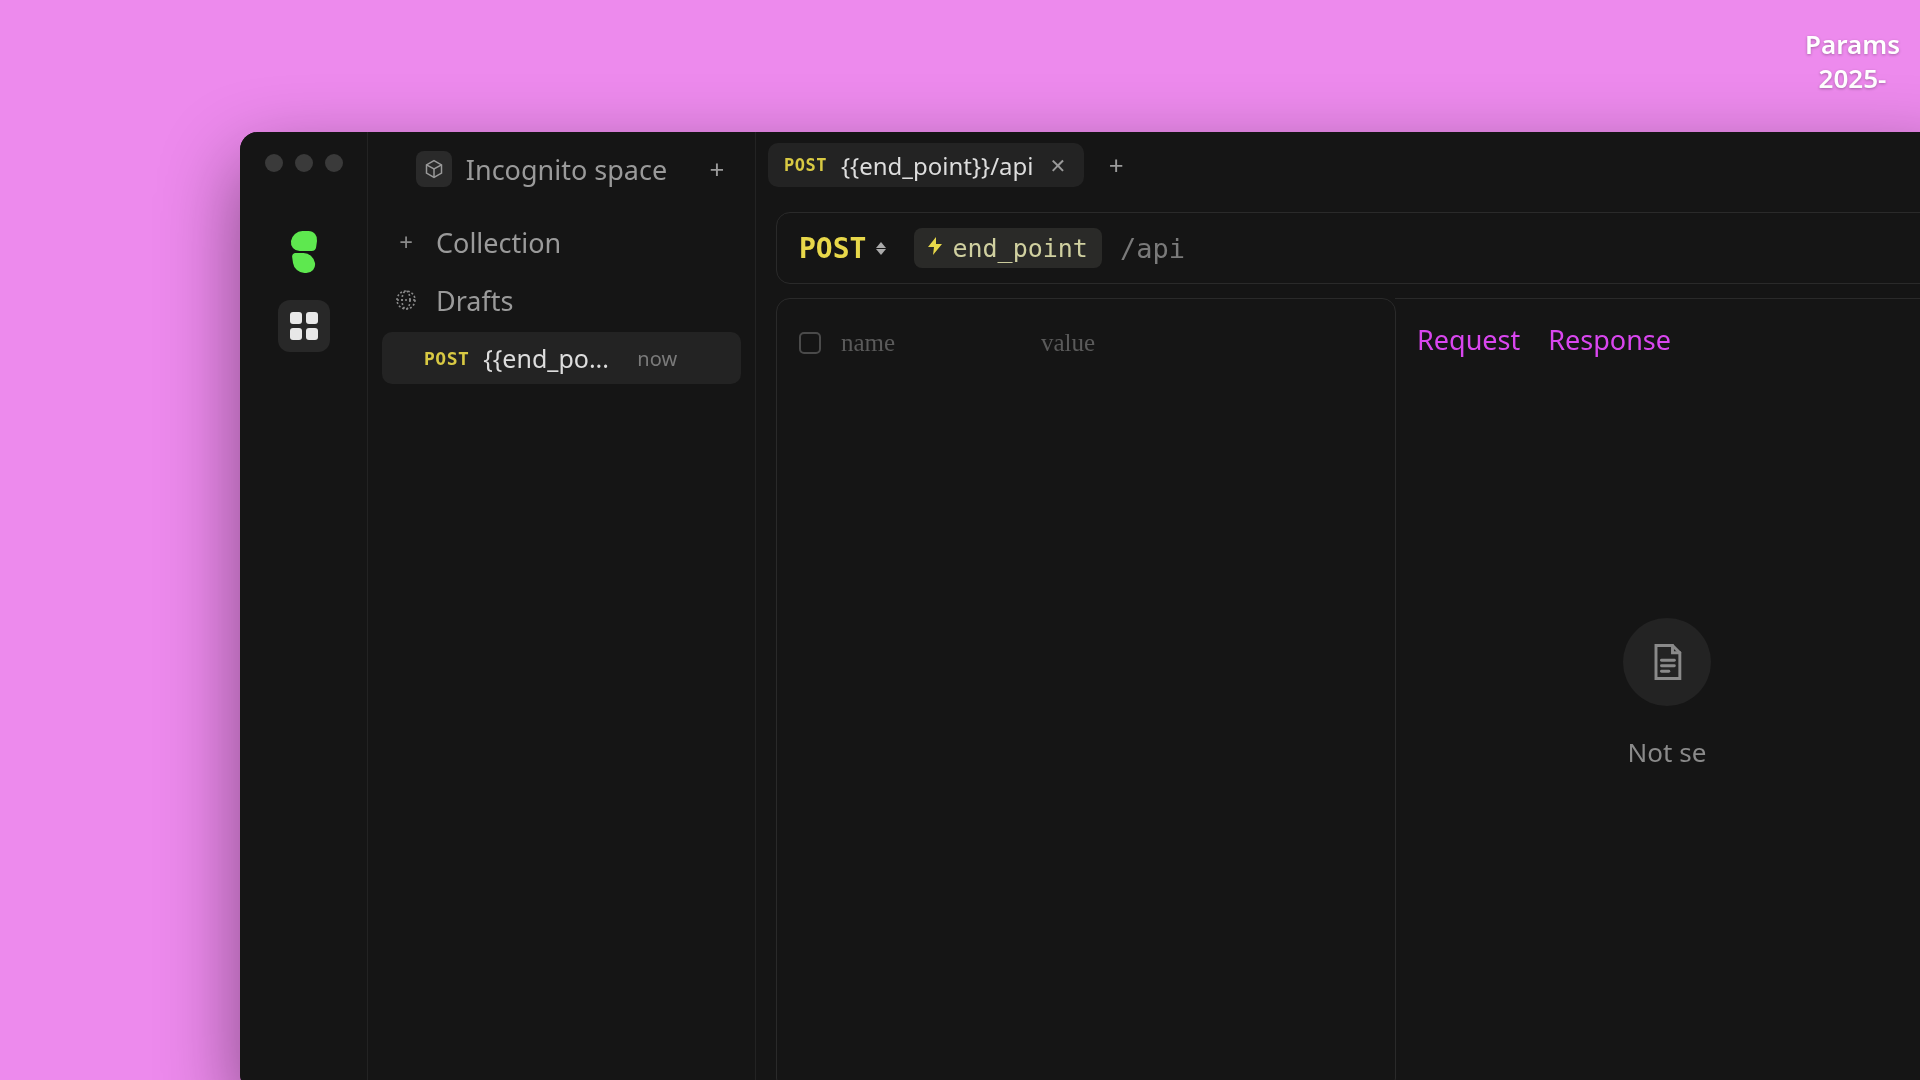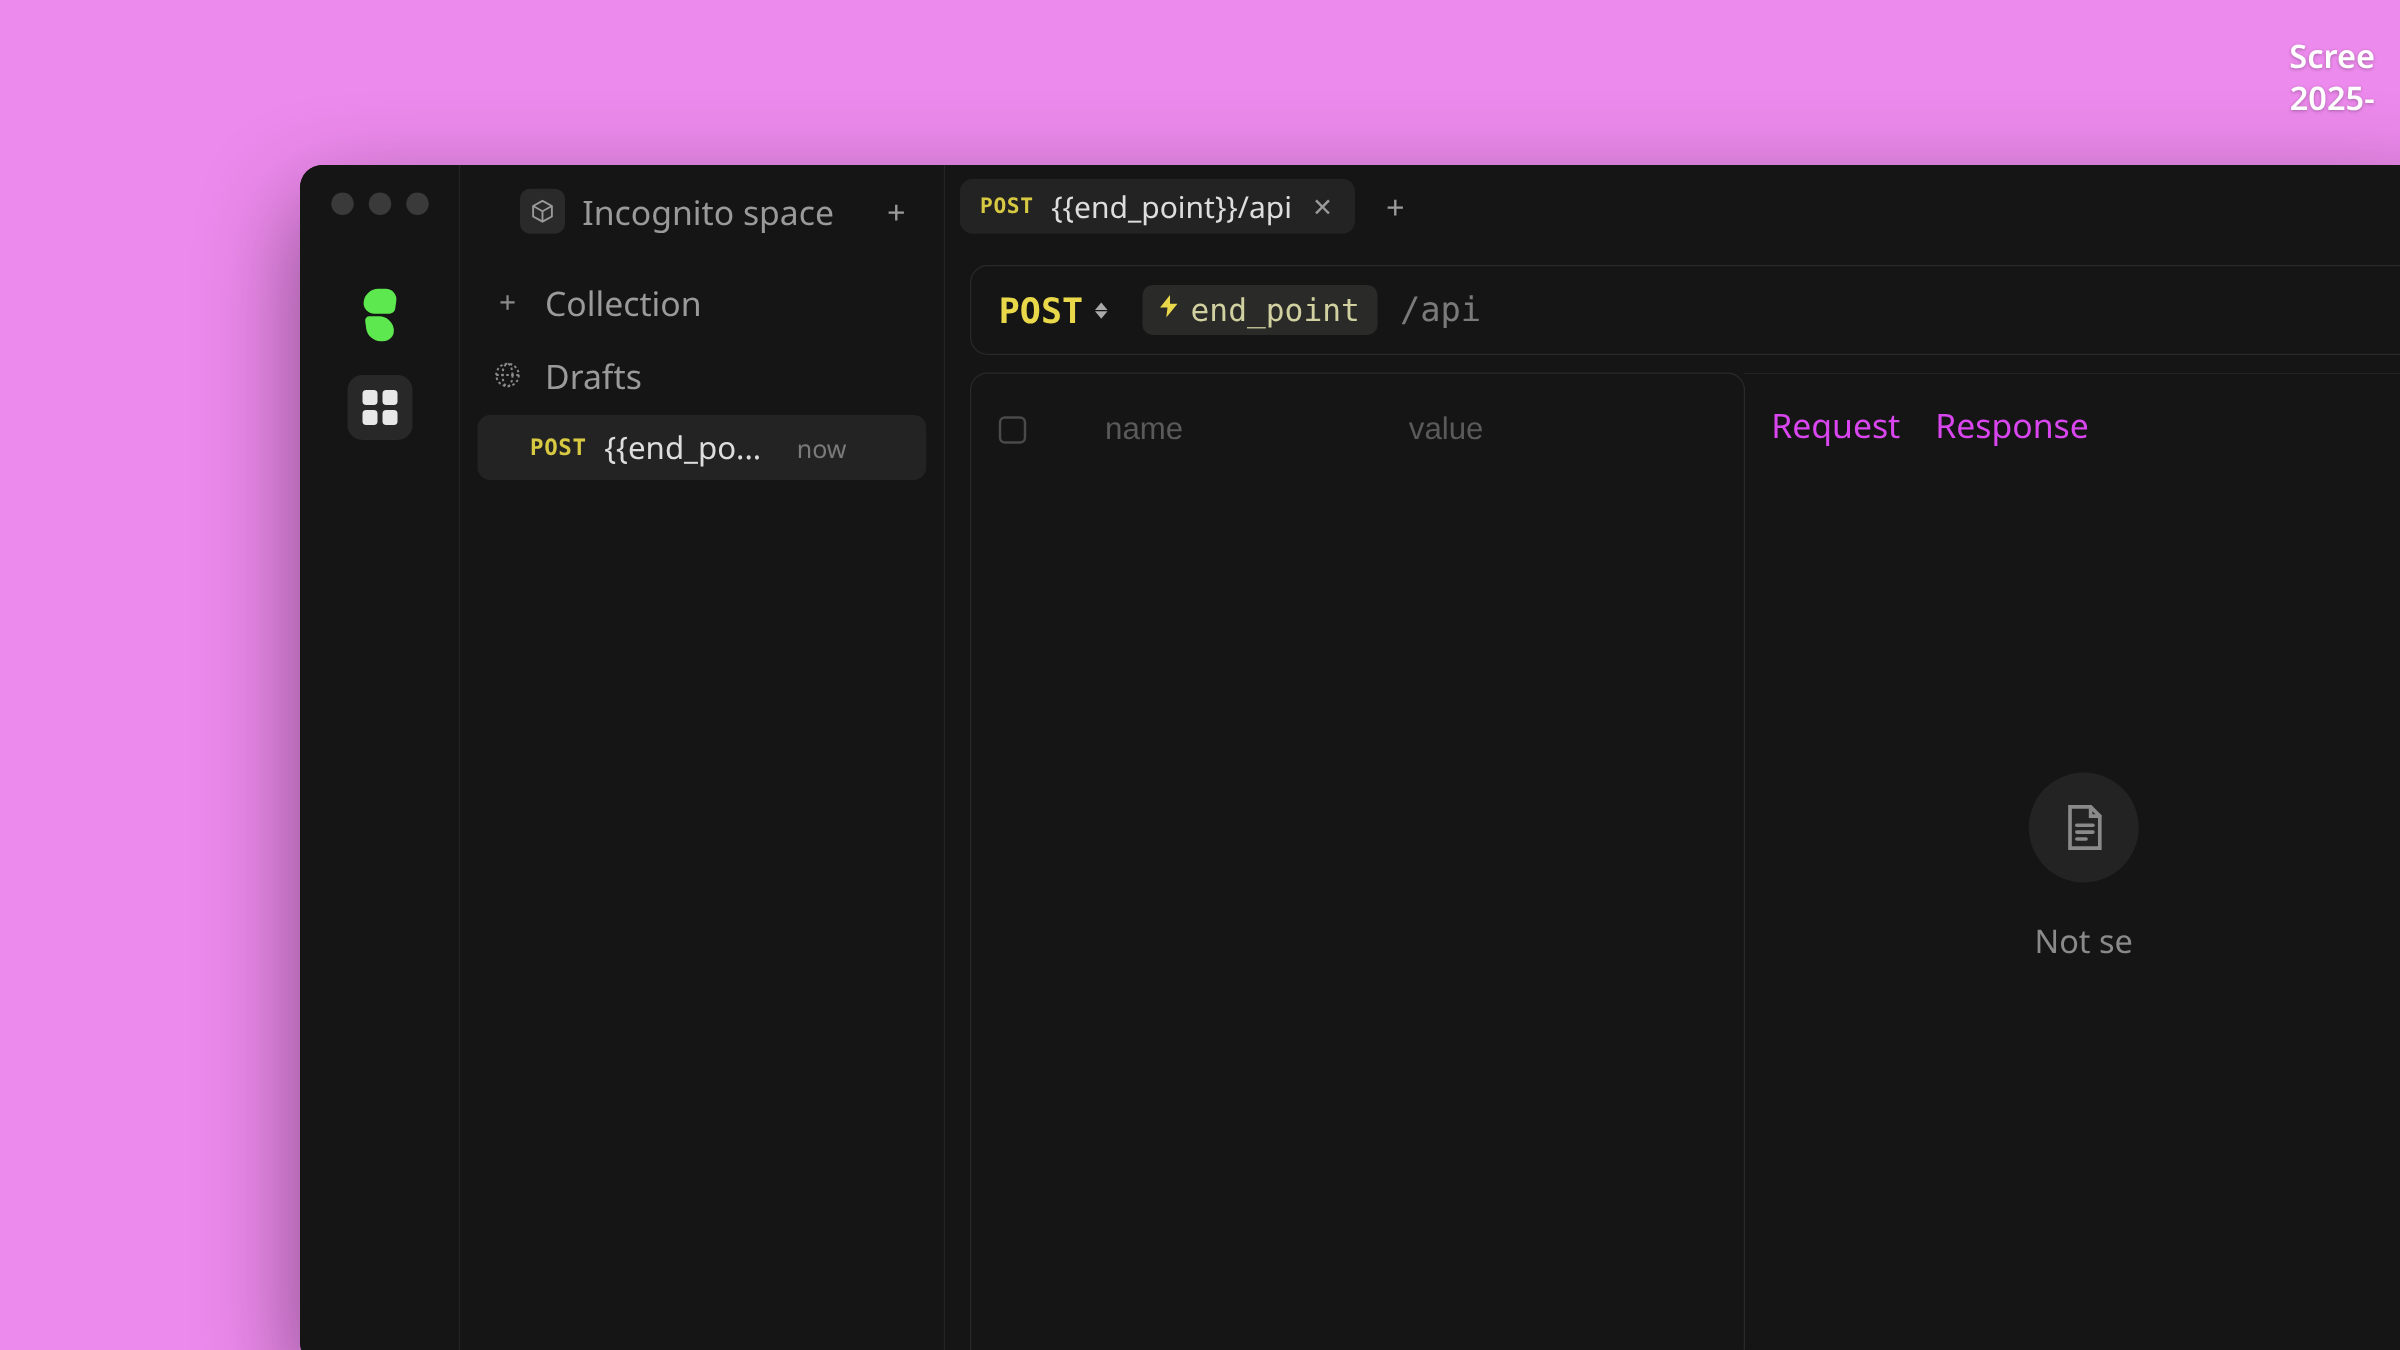--- a/index.html
+++ b/index.html
@@ -428,23 +428,22 @@
       border-radius: 5px;
       cursor: pointer;
     }
 
     .param-input {
       background: transparent;
       border: none;
       outline: none;
       color: #dddddd;
       font-size: 25px;
-      font-family: Liberation Sans, sans-serif;
+      font-family: Liberation Serif, serif;
       width: 180px;
-      margin-left: 43px;
     }
 
     .param-input::placeholder {
       color: #5a5a5a;
     }
 
     .response-pane {
       flex: 1;
       border: 1px solid #2a2a2a;
       border-left: none;
@@ -497,21 +496,21 @@
     }
 
     .globe-svg {
       width: 24px; height: 24px;
     }
   </style>
 </head>
 <body>
 
 <div class="desktop-item">
-  <div>Scree</div>
+  <div>Params</div>
   <div>2025-</div>
 </div>
 
 <div class="app-window">
 
   <div class="nav-rail">
     <div class="traffic-lights">
       <div class="traffic-light"></div>
       <div class="traffic-light"></div>
       <div class="traffic-light"></div>

